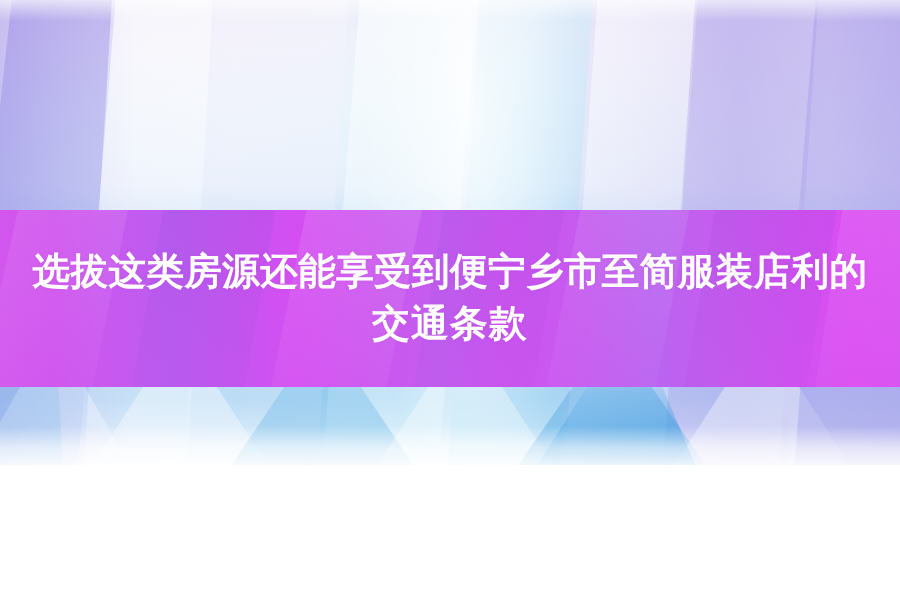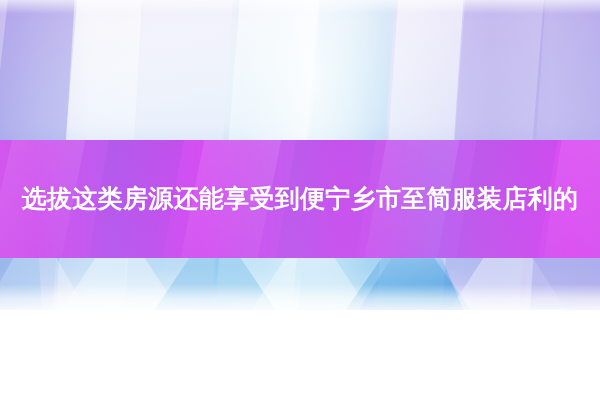--- a/index.html
+++ b/index.html
@@ -225,20 +225,21 @@
     <div class="band-shard" style="left:84px;width:104px;background:linear-gradient(180deg,rgba(120,60,200,0.12),rgba(120,60,200,0.04));clip-path:polygon(28% 0%,100% 0%,72% 100%,0% 100%);"></div>
     <div class="band-shard" style="left:176px;width:110px;background:linear-gradient(180deg,rgba(255,255,255,0.12),rgba(255,255,255,0.03));clip-path:polygon(30% 0%,100% 0%,70% 100%,0% 100%);"></div>
     <div class="band-shard" style="left:272px;width:108px;background:linear-gradient(180deg,rgba(130,70,210,0.14),rgba(130,70,210,0.05));clip-path:polygon(26% 0%,100% 0%,74% 100%,0% 100%);"></div>
     <div class="band-shard" style="left:360px;width:104px;background:linear-gradient(180deg,rgba(255,255,255,0.10),rgba(255,255,255,0.02));clip-path:polygon(30% 0%,100% 0%,70% 100%,0% 100%);"></div>
     <div class="band-shard" style="left:452px;width:110px;background:linear-gradient(180deg,rgba(125,62,205,0.14),rgba(125,62,205,0.05));clip-path:polygon(26% 0%,100% 0%,74% 100%,0% 100%);"></div>
     <div class="band-shard" style="left:540px;width:90px;background:linear-gradient(180deg,rgba(255,255,255,0.10),rgba(255,255,255,0.02));clip-path:polygon(28% 0%,100% 0%,76% 100%,0% 100%);"></div>
   </div>
 
   <div class="band-text-wrap">
     <div class="band-line line1">选拔这类房源还能享受到便宁乡市至简服装店利的</div>
+    <div class="band-line line2">交通条款</div>
   </div>
 
   <div class="top-haze"></div>
   <div class="bottom-haze"></div>
 
   <div class="watermark"></div>
 
 </div>
 
 </body></html>

